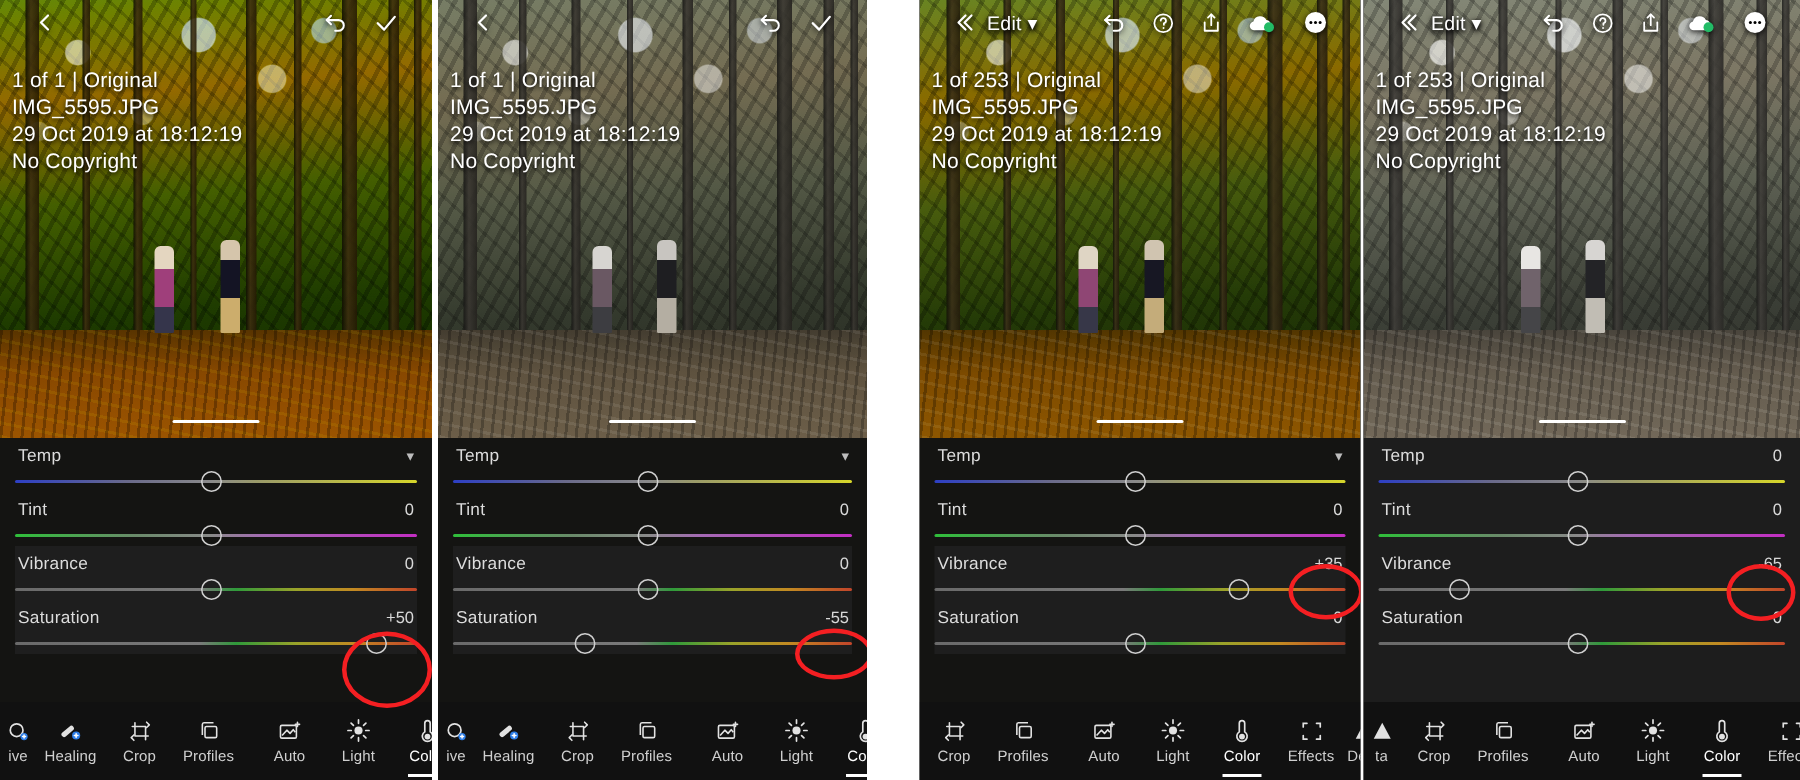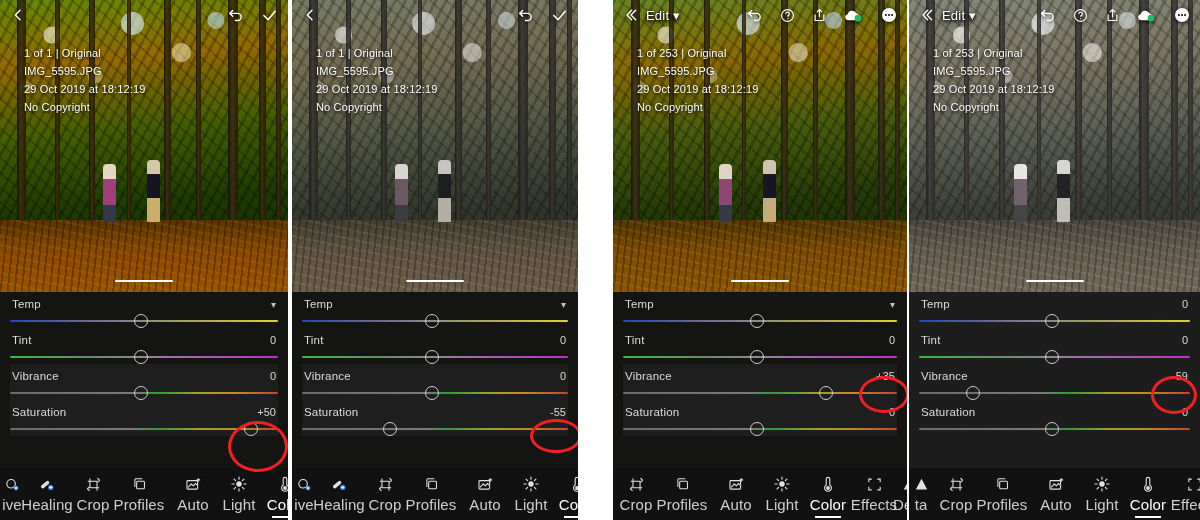--- a/index.html
+++ b/index.html
@@ -38,31 +38,31 @@
   }
   .trunk{position:absolute;top:0;bottom:0;opacity:.88;}
 
   .sat-high{filter:saturate(2.1) contrast(1.06);}
   .sat-low{filter:saturate(.42) contrast(.98) brightness(1.02);}
   .vib-high{filter:saturate(1.65) contrast(1.04);}
   .vib-low{filter:saturate(.28) brightness(1.12) contrast(.95);}
 
   
   .topbar{position:absolute;left:0;right:0;top:0;height:30px;display:flex;align-items:center;
-          padding:0 10px;box-sizing:border-box;gap:6px;z-index:6;
+          padding:0 22px;box-sizing:border-box;gap:6px;z-index:6;
           text-shadow:0 1px 3px rgba(0,0,0,.85);}
   .tb-left{display:flex;align-items:center;gap:7px;}
   .tb-spacer{flex:1;}
   .tb-right{display:flex;align-items:center;gap:17px;}
   .icn{color:#fff;display:inline-flex;align-items:center;justify-content:center;
        filter:drop-shadow(0 1px 2px rgba(0,0,0,.9));}
   .edit-lbl{color:#fff;font-size:13px;letter-spacing:.2px;filter:drop-shadow(0 1px 2px rgba(0,0,0,.9));}
 
   
-  .meta{position:absolute;left:24px;top:44px;z-index:6;color:#fff;font-size:11px;
+  .meta{position:absolute;left:8px;top:44px;z-index:6;color:#fff;font-size:14px;
         line-height:18px;text-shadow:0 1px 3px rgba(0,0,0,.95);white-space:nowrap;}
   .meta div{letter-spacing:.15px;}
 
   
   .pageind{position:absolute;left:50%;transform:translateX(-50%);bottom:10px;
            width:58px;height:2.5px;background:#fff;border-radius:2px;z-index:6;}
 
   
   .sliders{position:absolute;left:0;right:0;top:292px;bottom:52px;
            background:#1e1e1e;padding:0 10px;box-sizing:border-box;}
@@ -89,21 +89,21 @@
 
   
   .anno{position:absolute;border:3px solid #f41f22;border-radius:50%;pointer-events:none;z-index:8;}
 
   
   .toolbar{position:absolute;left:0;right:0;bottom:0;height:52px;background:#111111;
            display:flex;align-items:center;z-index:5;}
   .tdiv{width:1px;height:40px;background:#3a3a3a;margin:0 4px;}
   .titem{display:flex;flex-direction:column;align-items:center;justify-content:center;
          gap:3px;min-width:46px;height:100%;position:relative;}
-  .titem .ti-label{font-size:15px;color:#cfcfcf;letter-spacing:.1px;white-space:nowrap;}
+  .titem .ti-label{font-size:10px;color:#cfcfcf;letter-spacing:.1px;white-space:nowrap;}
   .titem.active .ti-label{color:#ffffff;}
   .titem.active::after{content:"";position:absolute;bottom:2px;left:50%;transform:translateX(-50%);
                        width:26px;height:2px;background:#fff;}
   .ti-ico{height:17px;display:flex;align-items:center;justify-content:center;color:#e2e2e2;}
   .titem.clipped{min-width:24px;}
   .titem.clipped .ti-label{overflow:hidden;}
 </style>
 </head>
 <body>
 
@@ -722,21 +722,21 @@
             <span class="rval">0</span>
           </div>
           <div class="track">
             <div class="bar g-tint"></div>
             <div class="knob" style="left:49%"></div>
           </div>
         </div>
         <div class="row">
           <div class="rowhead">
             <span class="rlabel">Vibrance</span>
-            <span class="rval">-59</span>
+            <span class="rval">-65</span>
           </div>
           <div class="track">
             <div class="bar g-vib"></div>
             <div class="knob" style="left:20%"></div>
           </div>
         </div>
         <div class="row">
           <div class="rowhead">
             <span class="rlabel">Saturation</span>
             <span class="rval">0</span>

